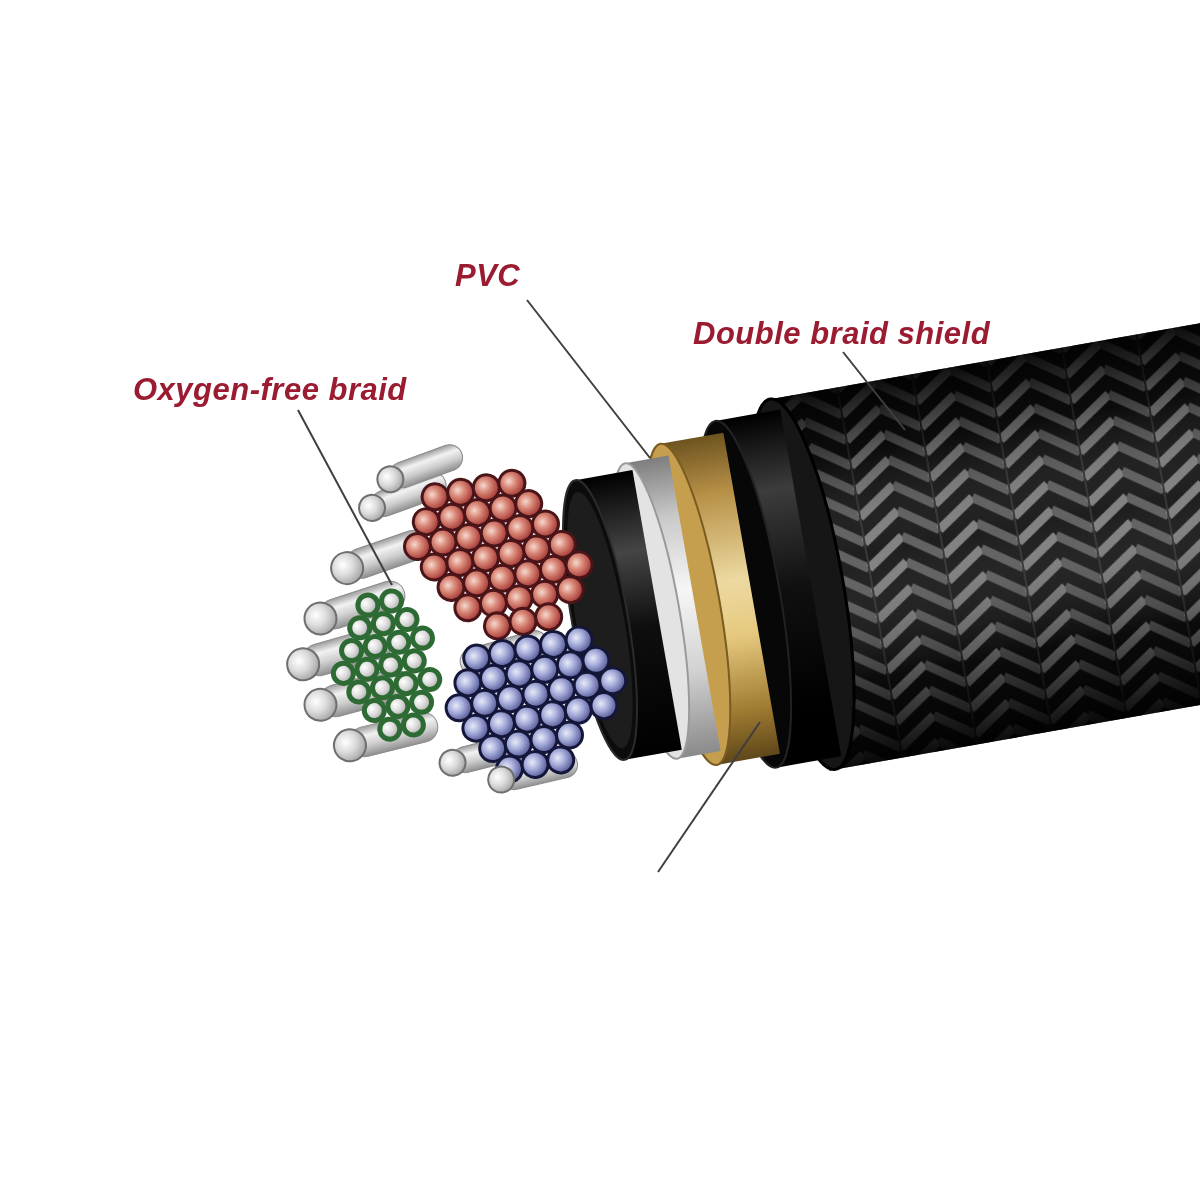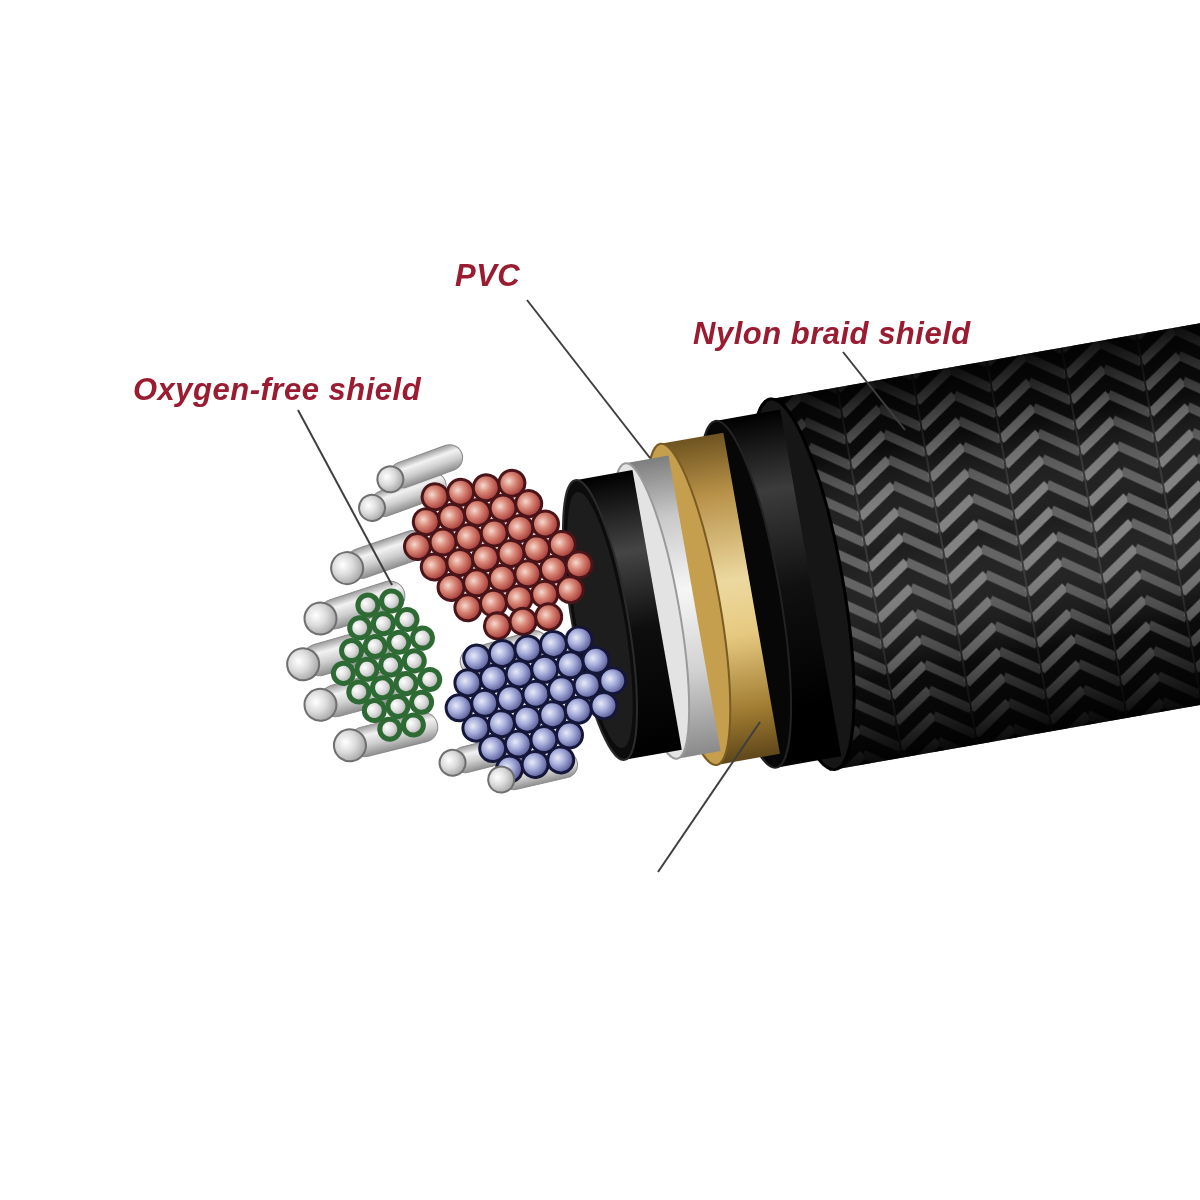--- a/index.html
+++ b/index.html
@@ -287,16 +287,16 @@
 
     <g stroke="#3f3f3f" stroke-width="2">
       <line x1="527" y1="300" x2="650" y2="458"></line>
       <line x1="843" y1="352" x2="905" y2="430"></line>
       <line x1="298" y1="410" x2="392" y2="585"></line>
       <line x1="658" y1="872" x2="760" y2="722"></line>
     </g>
   </svg>
 
   <div class="part-label lbl-pvc">PVC</div>
-  <div class="part-label lbl-nylon">Nylon braid shield</div>
-  <div class="part-label lbl-copper">Oxygen-free shield</div>
+  <div class="part-label lbl-nylon">Double braid shield</div>
+  <div class="part-label lbl-copper">Oxygen-free braid</div>
 
 </div>
 
 </body></html>

